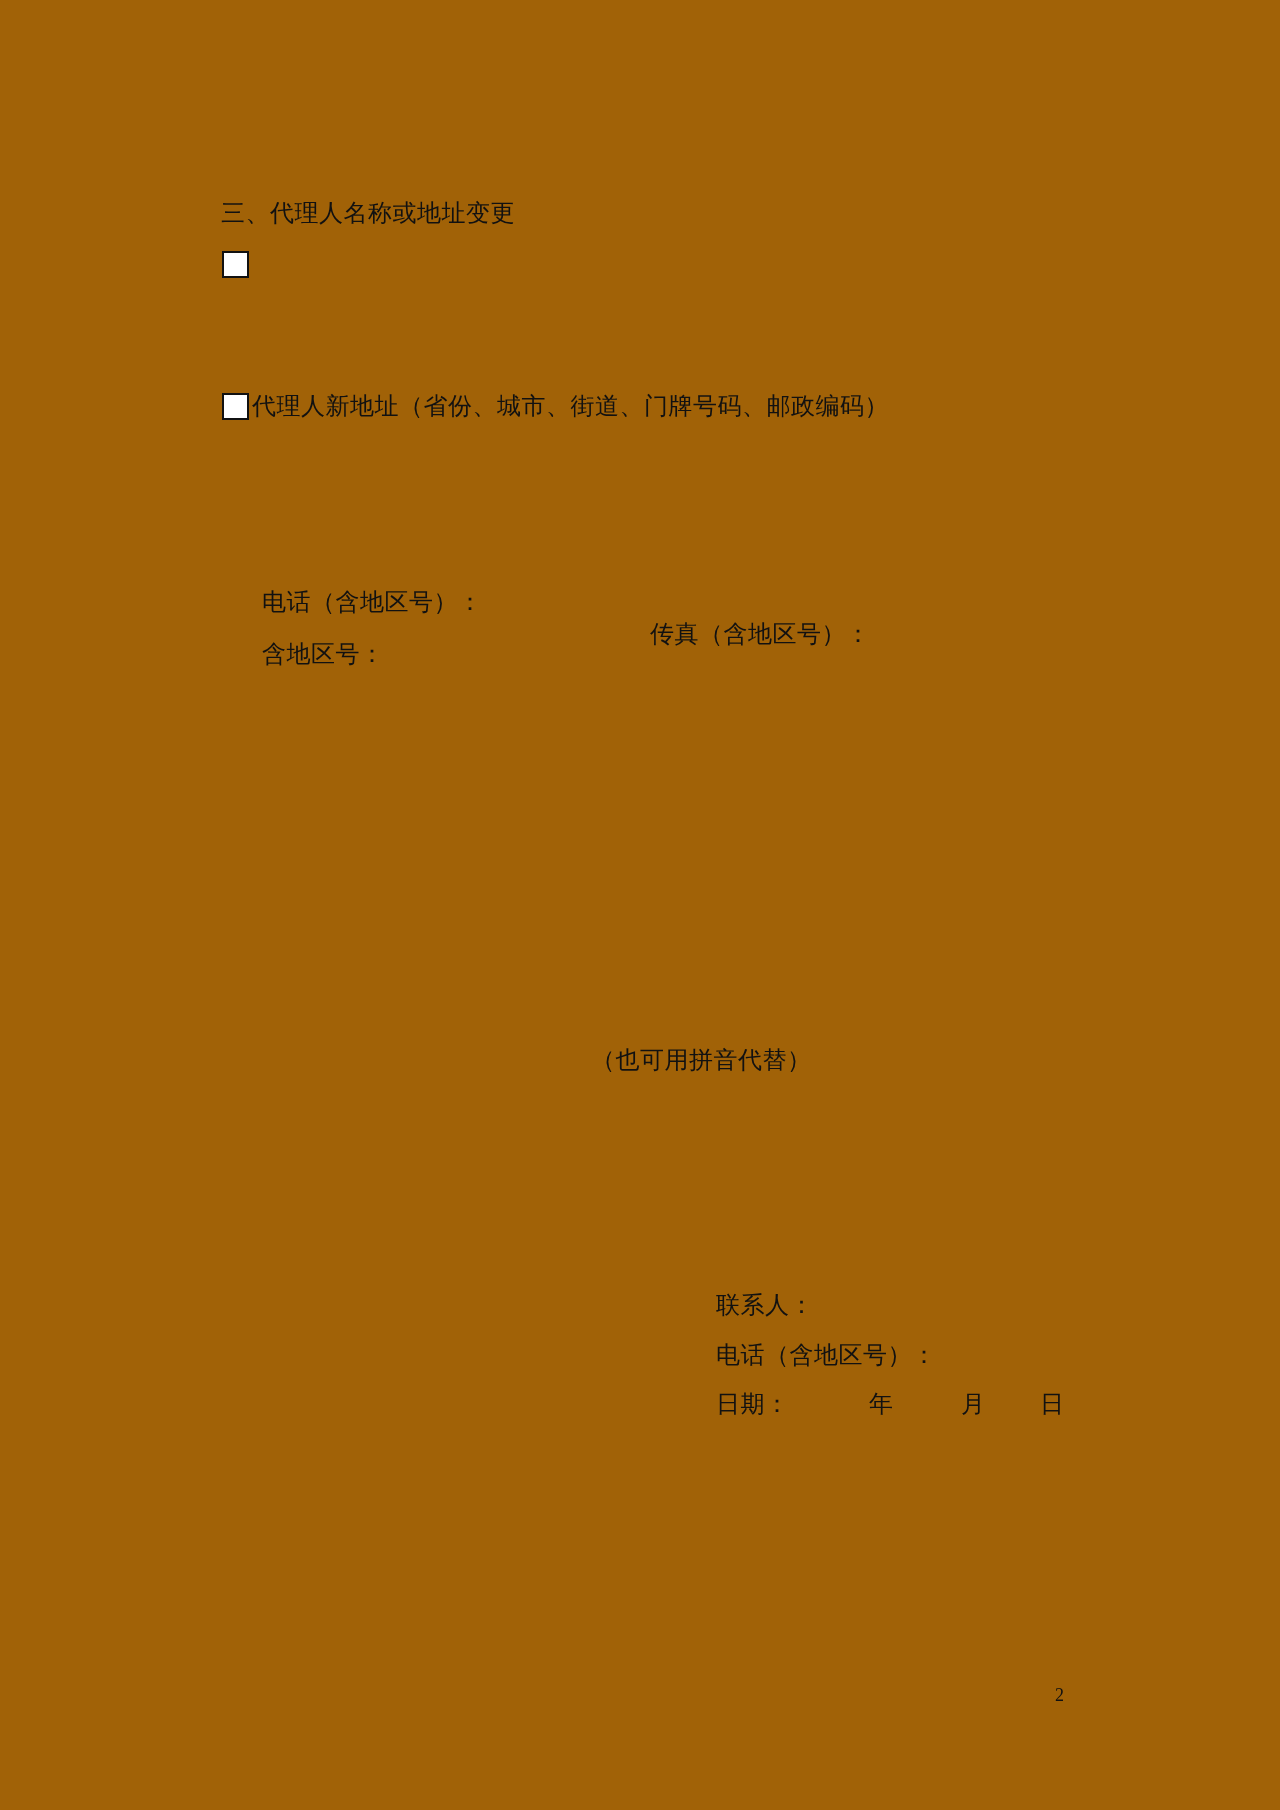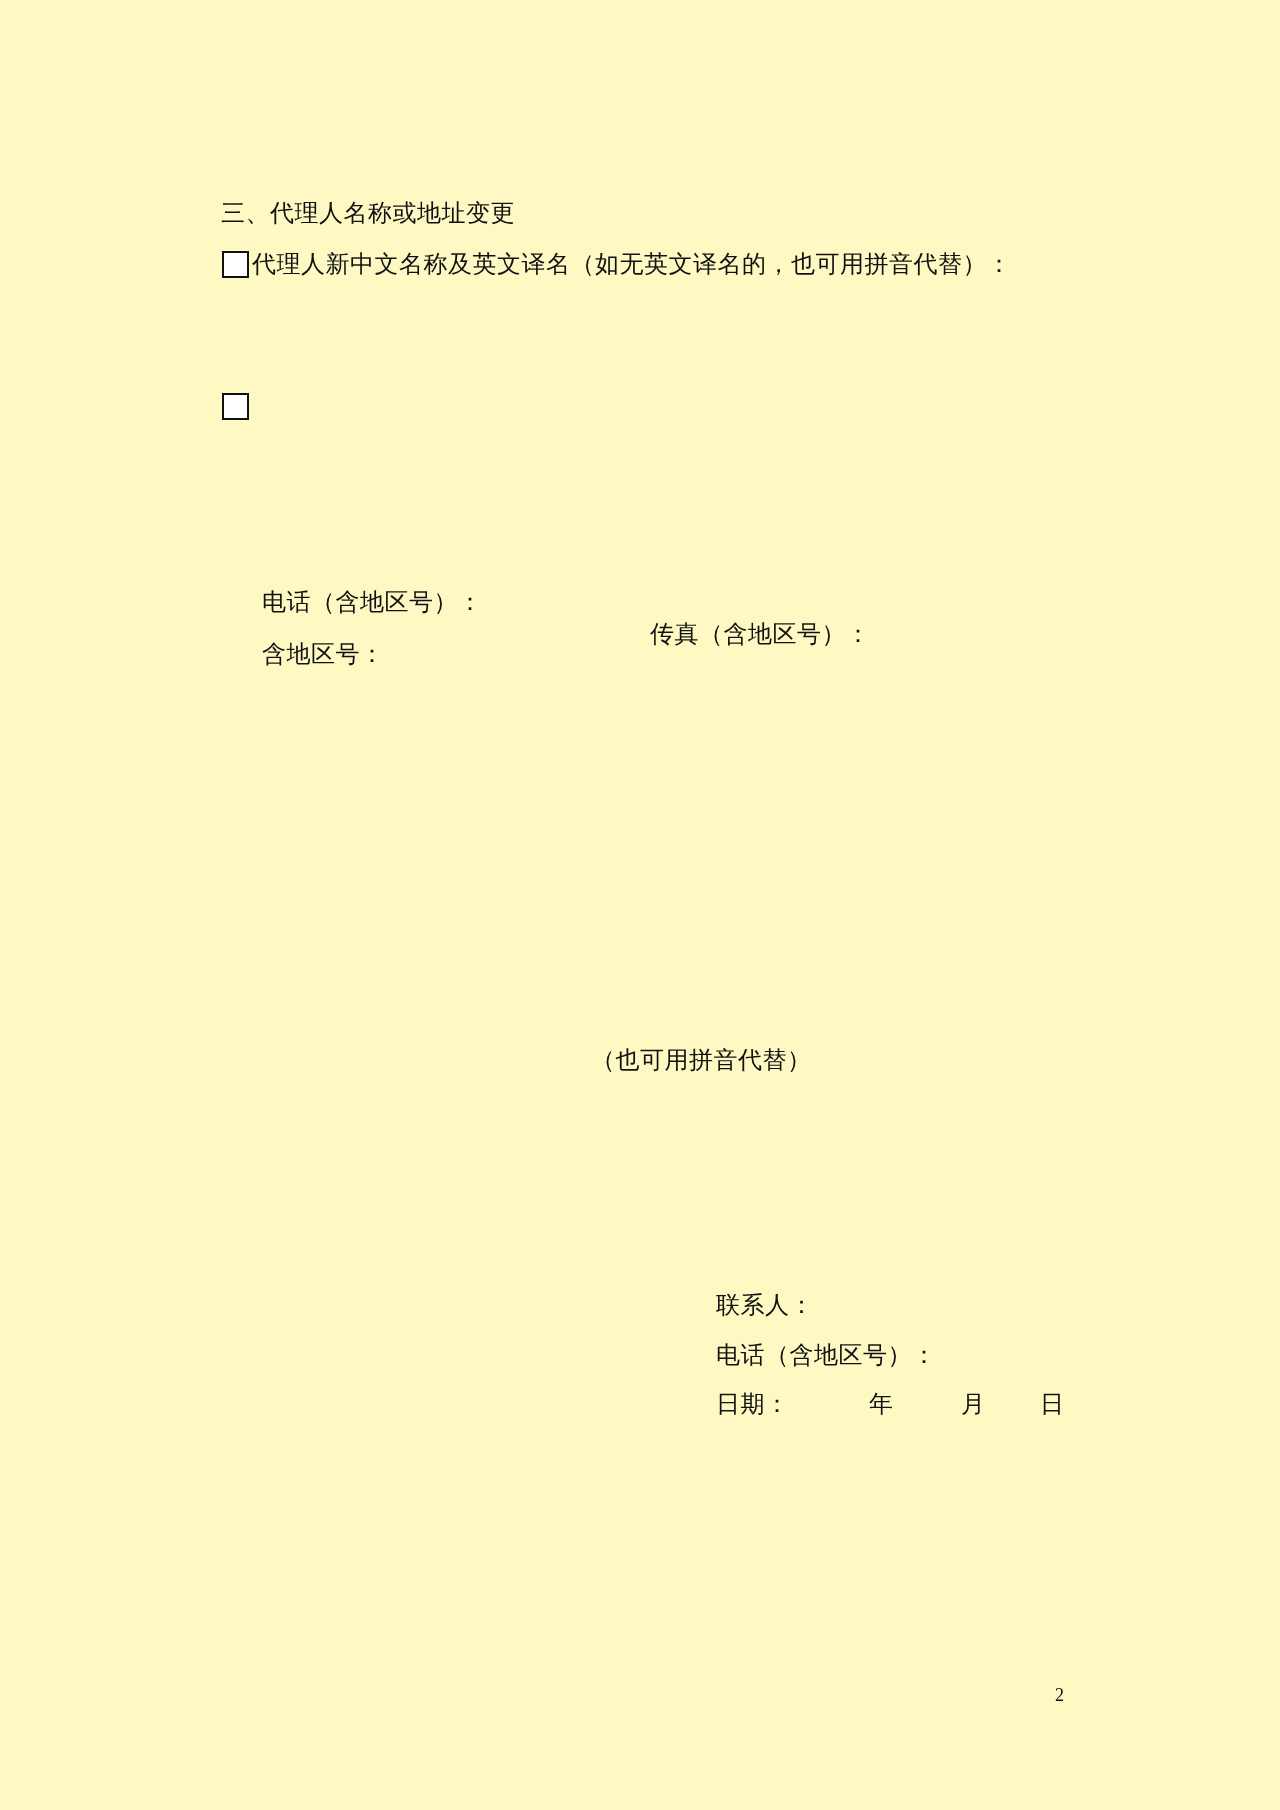--- a/index.html
+++ b/index.html
@@ -13,21 +13,21 @@
       position: relative;
       overflow: hidden;
       font-family: "DejaVu Serif", "Liberation Serif", serif;
       color: #111111;
     }
     .page {
       position: absolute;
       left: 0; top: 0;
       width: 1280px;
       height: 1810px;
-      background: #fef9c3;
+      background: #a16207;
     }
     .line {
       position: absolute;
       font-size: 24px;
       line-height: 32px;
       white-space: nowrap;
       letter-spacing: 0.5px;
     }
     .checkbox {
       position: absolute;
@@ -61,23 +61,23 @@
     }
   </style>
 </head>
 <body>
 
 <div class="page">
 
   <div class="line" style="left:221px; top:197px;">三、代理人名称或地址变更</div>
 
   <div class="checkbox" style="left:222px; top:251px;"></div>
-  <div class="line" style="left:252px; top:248px;">代理人新中文名称及英文译名（如无英文译名的，也可用拼音代替）：</div>
 
   <div class="checkbox" style="left:222px; top:393px;"></div>
+  <div class="line" style="left:252px; top:390px;">代理人新地址（省份、城市、街道、门牌号码、邮政编码）</div>
 
   <div class="line" style="left:262px; top:586px;">电话（含地区号）：</div>
   <div class="line" style="left:650px; top:586px;margin-top:32px;">传真（含地区号）：</div>
 
   <div class="line" style="left:262px; top:638px;">含地区号：</div>
 
 
   <div class="line" style="left:591px; top:1044px;">（也可用拼音代替）</div>
 
   <div class="line" style="left:716px; top:1289px;">联系人：</div>

